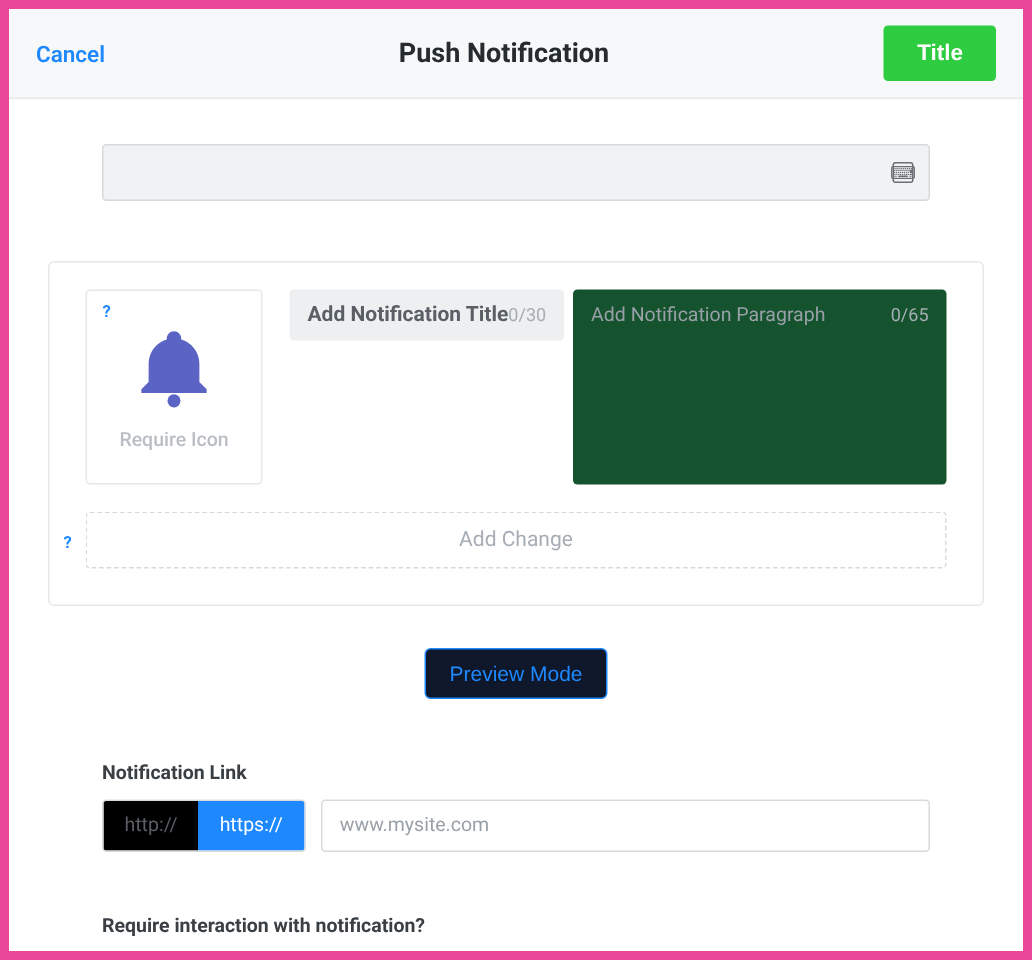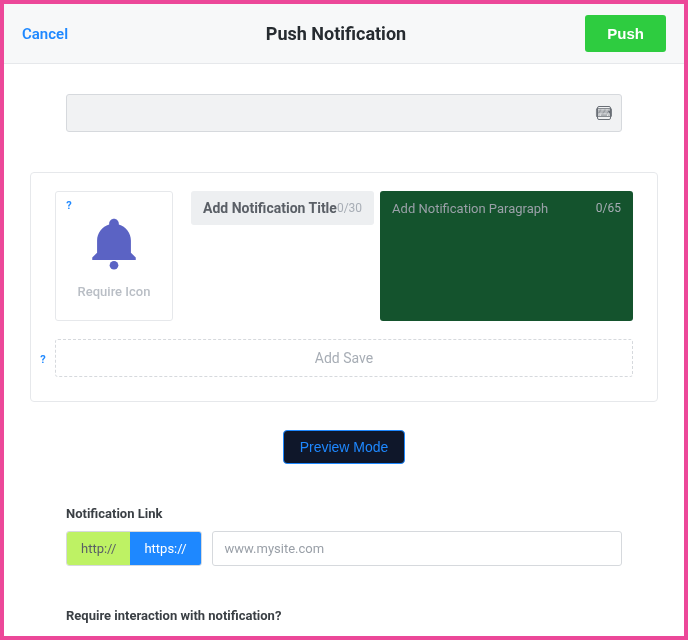--- a/index.html
+++ b/index.html
@@ -1,17 +1,17 @@
 <!DOCTYPE html>
 <html><head>
 <meta charset="utf-8">
 <style>
   * { box-sizing: border-box; margin: 0; padding: 0; }
   html, body { width: 688px; height: 640px; overflow: hidden; font-family: -apple-system, BlinkMacSystemFont, "Segoe UI", Roboto, Helvetica, Arial, sans-serif; background: #fff; }
-  .modal { width: 688px; height: 640px; background: #fff; display: flex; flex-direction: column; border: 4px solid #ec4899; position: relative;}
+  .modal { width: 688px; height: 640px; background: #fff; display: flex; flex-direction: column; border: 6px solid #ec4899; position: relative;}
   .header { height: 60px; flex: 0 0 60px; background: #f7f8f9; border-bottom: 1px solid #e6e8eb; display: flex; align-items: center; justify-content: space-between; padding: 0 18px; }
   .cancel { color: #1e88ff; font-size: 15px; font-weight: 600; cursor: pointer; }
   .title { position:absolute; left:0; right:16px; text-align:center; font-size: 18px; font-weight: 700; color: #262b30; pointer-events:none;}
   .save { background: #2ecc40; color: #fff; border: none; border-radius: 3px; padding: 10px 22px; font-size: 15px; font-weight: 600; cursor: pointer; }
   .body { flex: 1 1 auto; overflow-y: scroll; padding: 30px 62px 24px 62px; }
   .label { font-size: 13px; font-weight: 700; color: #3a3f44; margin-bottom: 10px; }
   .input-box { width: 100%; height: 38px; border: 1px solid #d6d9dd; border-radius: 3px; background: #f1f2f3; padding: 0 10px; position: relative; }
   .input-box .icon-right { position:absolute; right:10px; top:50%; transform:translateY(-50%); color:#6a6f76; font-size:12px; border:1px solid #6a6f76; width:14px; height:14px; display:flex; align-items:center; justify-content:center; border-radius:2px;}
   .preview-card { margin-top: 40px; border: 1px solid #e6e8eb; border-radius: 4px; padding: 18px 24px 24px 24px; position: relative; margin-left: -36px; margin-right: -36px;}
   .pc-row { display: flex; gap: 18px; }
@@ -23,37 +23,37 @@
   .title-input .ph { color: #5a5f66; font-weight: 700; font-size: 14px; }
   .counter { color: #a7adb5; font-size: 12px; }
   .para-input { flex:1; min-height: 88px; background: #14532d; border-radius: 3px; padding: 10px 12px; display:flex; justify-content:space-between; }
   .para-input .ph { color: #9aa0a8; font-size: 13px; }
   .add-image { margin-top: 18px; height: 38px; border: 1px dashed #d6d9dd; border-radius: 3px; display: flex; align-items: center; justify-content: center; color: #a7adb5; font-size: 14px; position:relative;}
   .add-image .help-dot { left: -20px; top: 12px; }
   .preview-btn-row { display:flex; justify-content:center; margin-top: 28px; }
   .preview-btn { border: 1px solid #1e88ff; color: #1e88ff; background: #0f172a; border-radius: 4px; padding: 8px 16px; font-size: 14px; font-weight: 500; cursor:pointer;}
   .link-row { display:flex; gap: 10px; margin-top: 8px;}
   .proto-group { display:flex; border-radius:3px; overflow:hidden; border:1px solid #d6d9dd;}
-  .proto { padding: 9px 14px; font-size: 13px; background:#bef264; color:#5a5f66; cursor:pointer;}
+  .proto { padding: 9px 14px; font-size: 13px; background:#000000; color:#5a5f66; cursor:pointer;}
   .proto.active { background:#1e88ff; color:#fff; }
   .link-input { flex:1; border:1px solid #d6d9dd; border-radius:3px; padding: 0 12px; font-size:13px; color:#9aa0a8; display:flex; align-items:center;}
   .section-gap { margin-top: 42px; }
   
   .body::-webkit-scrollbar { width: 12px; }
   .body::-webkit-scrollbar-track { background: #f1f2f3; }
   .body::-webkit-scrollbar-thumb { background: #c1c5cb; border-radius: 6px; }
 </style>
 </head>
 <body>
 
 <div class="modal">
   <div class="header">
     <span class="cancel">Cancel</span>
     <span class="title">Push Notification</span>
-    <button class="save">Push</button>
+    <button class="save">Title</button>
   </div>
 
   <div class="body">
     <div class="input-box">
       <span class="icon-right">⌨</span>
     </div>
 
     <div class="preview-card">
       <div class="pc-row">
         <div class="icon-box">
@@ -70,21 +70,21 @@
             <span class="counter">0/30</span>
           </div>
           <div class="para-input">
             <span class="ph">Add Notification Paragraph</span>
             <span class="counter">0/65</span>
           </div>
         </div>
       </div>
       <div class="add-image">
         <span class="help-dot">?</span>
-        <span>Add Save</span>
+        <span>Add Change</span>
       </div>
     </div>
 
     <div class="preview-btn-row">
       <button class="preview-btn">Preview Mode</button>
     </div>
 
     <div class="section-gap">
       <div class="label">Notification Link</div>
       <div class="link-row">

